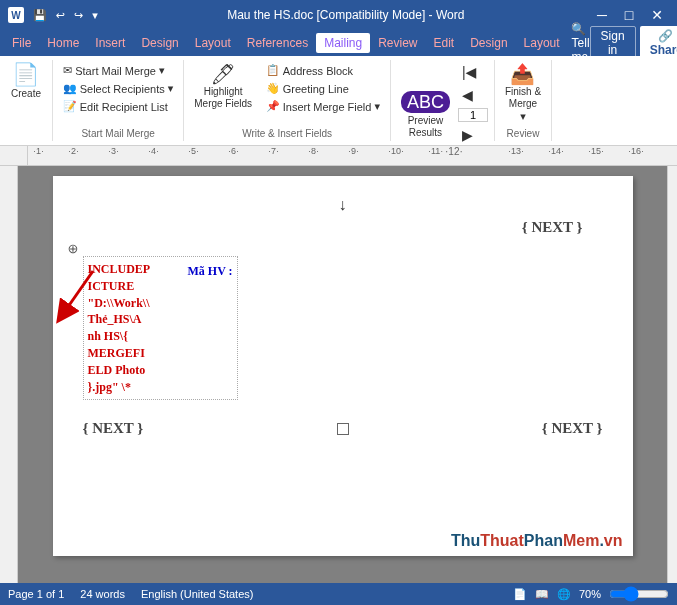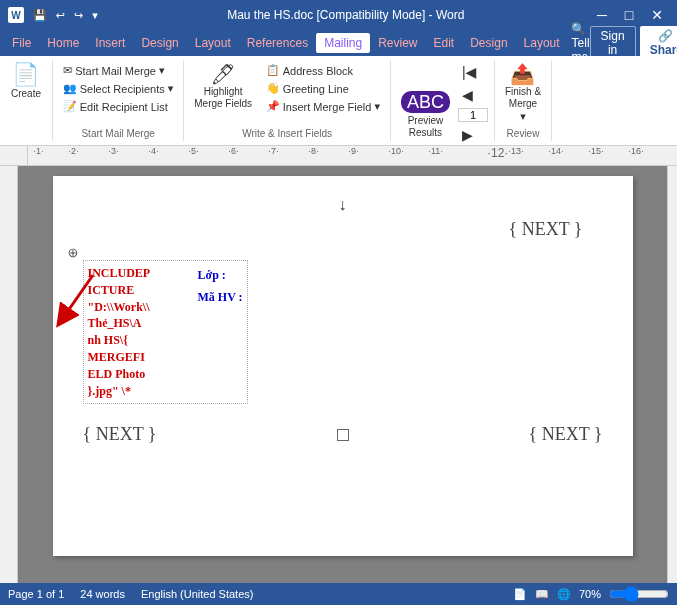--- a/index.html
+++ b/index.html
@@ -165,34 +165,34 @@
       width: 580px;
       min-height: 380px;
       margin: 0 auto;
       position: relative;
       padding: 20px 30px;
       box-shadow: 2px 2px 5px rgba(0,0,0,0.3);
     }
 
     .next-field {
       color: #444;
-      font-size: 18px;
+      font-size: 15px;
       font-family: 'Times New Roman', serif;
+      font-weight: bold;
     }
 
     .merge-block {
       border: 1px dotted #aaa;
       position: relative;
       display: inline-block;
       margin-top: 10px;
     }
 
     .merge-content {
       display: flex;
-      gap: 10px;
       padding: 4px;
     }
 
     .include-field {
       color: #c00;
       font-size: 12px;
       font-weight: bold;
       font-family: 'Times New Roman', serif;
       line-height: 1.4;
       min-width: 100px;
@@ -390,21 +390,21 @@
     <span style="position:absolute; left:40px; font-size:9px; color:#666;">·2·</span>
     <span style="position:absolute; left:80px; font-size:9px; color:#666;">·3·</span>
     <span style="position:absolute; left:120px; font-size:9px; color:#666;">·4·</span>
     <span style="position:absolute; left:160px; font-size:9px; color:#666;">·5·</span>
     <span style="position:absolute; left:200px; font-size:9px; color:#666;">·6·</span>
     <span style="position:absolute; left:240px; font-size:9px; color:#666;">·7·</span>
     <span style="position:absolute; left:280px; font-size:9px; color:#666;">·8·</span>
     <span style="position:absolute; left:320px; font-size:9px; color:#666;">·9·</span>
     <span style="position:absolute; left:360px; font-size:9px; color:#666;">·10·</span>
     <span style="position:absolute; left:400px; font-size:9px; color:#666;">·11·</span>
-    <span style="position:absolute; left:459px; font-size:12px; color:#666;">·12·</span>
+    <span style="position:absolute; left:417px; font-size:10px; color:#666;">·12·</span>
     <span style="position:absolute; left:480px; font-size:9px; color:#666;">·13·</span>
     <span style="position:absolute; left:520px; font-size:9px; color:#666;">·14·</span>
     <span style="position:absolute; left:560px; font-size:9px; color:#666;">·15·</span>
     <span style="position:absolute; left:600px; font-size:9px; color:#666;">·16·</span>
   </div>
 </div>
 
 <div class="main-area">
 
   <div class="v-ruler"></div>
@@ -435,33 +435,35 @@
         </div>
 
         <div class="merge-block">
           <div class="merge-content">
 
             <div class="include-field">
               INCLUDEP<br>ICTURE<br>"D:\\Work\\<br>Thẻ_HS\A<br>nh HS\{<br>MERGEFI<br>ELD Photo<br>}.jpg" \*
             </div>
 
             <div class="student-info">
-              <div><span class="label">Lớp        :</span></div>
               <div><span class="label">Mã HV    :</span></div>
             </div>
           </div>
         </div>
       </div>
 
       <div class="page-bottom-row">
         <span class="next-field">{ NEXT }</span>
         <span class="checkbox-placeholder"></span>
         <span class="next-field">{ NEXT }</span>
       </div>
 
+      <div class="watermark">
+        <span class="watermark-thu">Thu</span><span class="watermark-thuat">Thuat</span><span class="watermark-phan">Phan</span><span class="watermark-mem">Mem</span><span class="watermark-dot">.</span><span class="watermark-vn">vn</span>
+      </div>
     </div>
   </div>
 
   <div class="scroll-bar-v"></div>
 </div>
 
 <div class="status-bar">
   <span>Page 1 of 1</span>
   <span>24 words</span>
   <span>English (United States)</span>

